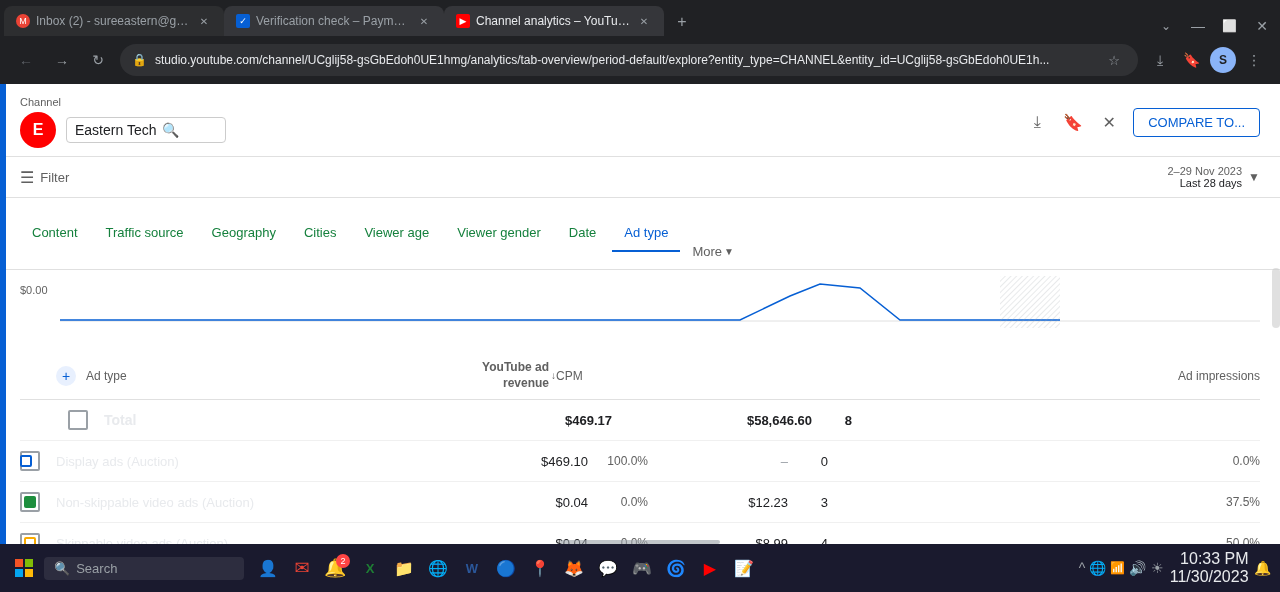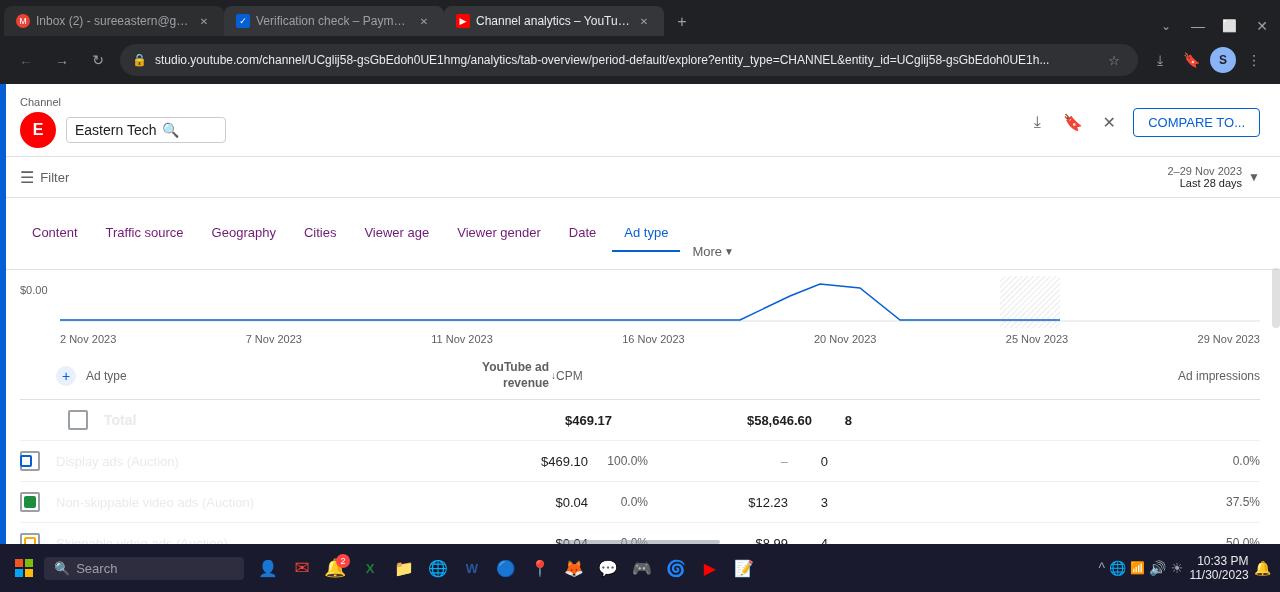--- a/index.html
+++ b/index.html
@@ -46,21 +46,21 @@
     .filter-left { display: flex; align-items: center; gap: 6px; color: #606060; font-size: 13px; }
     .filter-icon { font-size: 16px; }
     .date-range { display: flex; align-items: center; gap: 6px; font-size: 13px; color: #202124; cursor: pointer; }
     .date-range-info { display: flex; flex-direction: column; align-items: flex-end; }
     .date-range-sub { font-size: 11px; color: #606060; }
     .date-range-main { font-size: 11px; font-weight: 500; color: #202124; }
     .chevron-down { color: #606060; font-size: 12px; }
 
     
     .tab-nav { display: flex; align-items: center; padding: 0 20px; border-bottom: 1px solid #e0e0e0; gap: 4px; overflow-x: auto; }
-    .nav-tab { padding: 10px 12px; font-size: 13px; color: #701a75; cursor: pointer; border-bottom: 2px solid transparent; white-space: nowrap; }
+    .nav-tab { padding: 10px 12px; font-size: 13px; color: #15803d; cursor: pointer; border-bottom: 2px solid transparent; white-space: nowrap; }
     .nav-tab.active { color: #065fd4; border-bottom: 2px solid #065fd4; font-weight: 500; }
     .more-btn { padding: 10px 8px; display: flex; align-items: center; gap: 2px; font-size: 13px; color: #606060; cursor: pointer; margin-top: 36px; }
     .table-header { display: flex; align-items: center; padding: 8px 0; border-bottom: 1px solid #e0e0e0; }
     .col-type { flex: 0 0 340px; font-size: 12px; color: #606060; display: flex; align-items: center; gap: 4px; }
     .col-revenue { flex: 0 0 160px; font-size: 12px; color: #606060; text-align: right; display: flex; align-items: center; justify-content: flex-end; gap: 2px; font-weight: bold; }
     .col-cpm { flex: 0 0 140px; font-size: 12px; color: #606060; text-align: right; display: flex; align-items: center; justify-content: flex-start; }
     .col-impressions { flex: 1; font-size: 12px; color: #606060; text-align: right; display: flex; align-items: center; justify-content: flex-end; }
     .add-icon { width: 20px; height: 20px; border-radius: 50%; background: #e8f0fe; color: #065fd4; display: flex; align-items: center; justify-content: center; font-size: 14px; cursor: pointer; margin-right: 6px; }
     .sort-arrow { font-size: 10px; color: #606060; }
 
@@ -75,21 +75,21 @@
     .cell-impressions-pct { flex: 1; font-size: 12px; text-align: right; color: #606060; }
     .cell-dash { color: #9aa0a6; }
 
     
     .taskbar { height: 48px; background: #1a1a2e; display: flex; align-items: center; padding: 0 8px; gap: 4px; position: fixed; bottom: 0; width: 1280px; }
     .taskbar-start { width: 32px; height: 32px; display: flex; align-items: center; justify-content: center; cursor: pointer; }
     .taskbar-search { display: flex; align-items: center; gap: 6px; background: #2d2d3f; border-radius: 4px; padding: 4px 10px; min-width: 200px; color: #9aa0a6; font-size: 13px; cursor: pointer; }
     .taskbar-apps { display: flex; align-items: center; gap: 2px; margin-left: 4px; }
     .taskbar-app { width: 32px; height: 32px; display: flex; align-items: center; justify-content: center; border-radius: 4px; cursor: pointer; font-size: 18px; }
     .taskbar-right { margin-left: auto; display: flex; align-items: center; gap: 6px; }
-    .taskbar-time { text-align: right; font-size: 12px; color: #e8eaed; }
+    .taskbar-time { text-align: right; font-size: 16px; color: #e8eaed; }
     .taskbar-icons { display: flex; align-items: center; gap: 4px; color: #9aa0a6; font-size: 14px; }
 
     
     .color-blue { border-color: #065fd4; }
 
     .revenue-col-header { display: flex; flex-direction: column; align-items: flex-end; line-height: 1.3; }
 
     
     .scroll-indicator { position: fixed; bottom: 48px; left: 50%; transform: translateX(-50%); width: 160px; height: 4px; background: #9aa0a6; border-radius: 2px; opacity: 0.6; }
   </style>
@@ -206,29 +206,20 @@
       <polyline points="0,44 200,44 400,44 500,44 600,44 680,44 730,20 760,8 800,12 840,44 880,44 940,44 1000,44" fill="none" stroke="#065fd4" stroke-width="1.5"></polyline>
 
       <rect x="940" y="0" width="60" height="52" fill="url(#hatch)" opacity="0.3"></rect>
       <defs>
         <pattern id="hatch" patternUnits="userSpaceOnUse" width="4" height="4" patternTransform="rotate(45)">
           <line x1="0" y1="0" x2="0" y2="4" stroke="#9aa0a6" stroke-width="1.5"></line>
         </pattern>
       </defs>
     </svg>
     
-    <div style="display:flex; justify-content:space-between; font-size:11px; color:#606060; margin-top:2px;">
-      <span>2 Nov 2023</span>
-      <span>7 Nov 2023</span>
-      <span>11 Nov 2023</span>
-      <span>16 Nov 2023</span>
-      <span>20 Nov 2023</span>
-      <span>25 Nov 2023</span>
-      <span>29 Nov 2023</span>
-    </div>
   </div>
 
   <div style="flex:1; overflow:auto; padding: 0 20px;">
 
     <div class="table-header">
       <div style="flex:0 0 36px;"></div>
       <div class="col-type">
         <div class="add-icon">+</div>
         <span>Ad type</span>
       </div>

